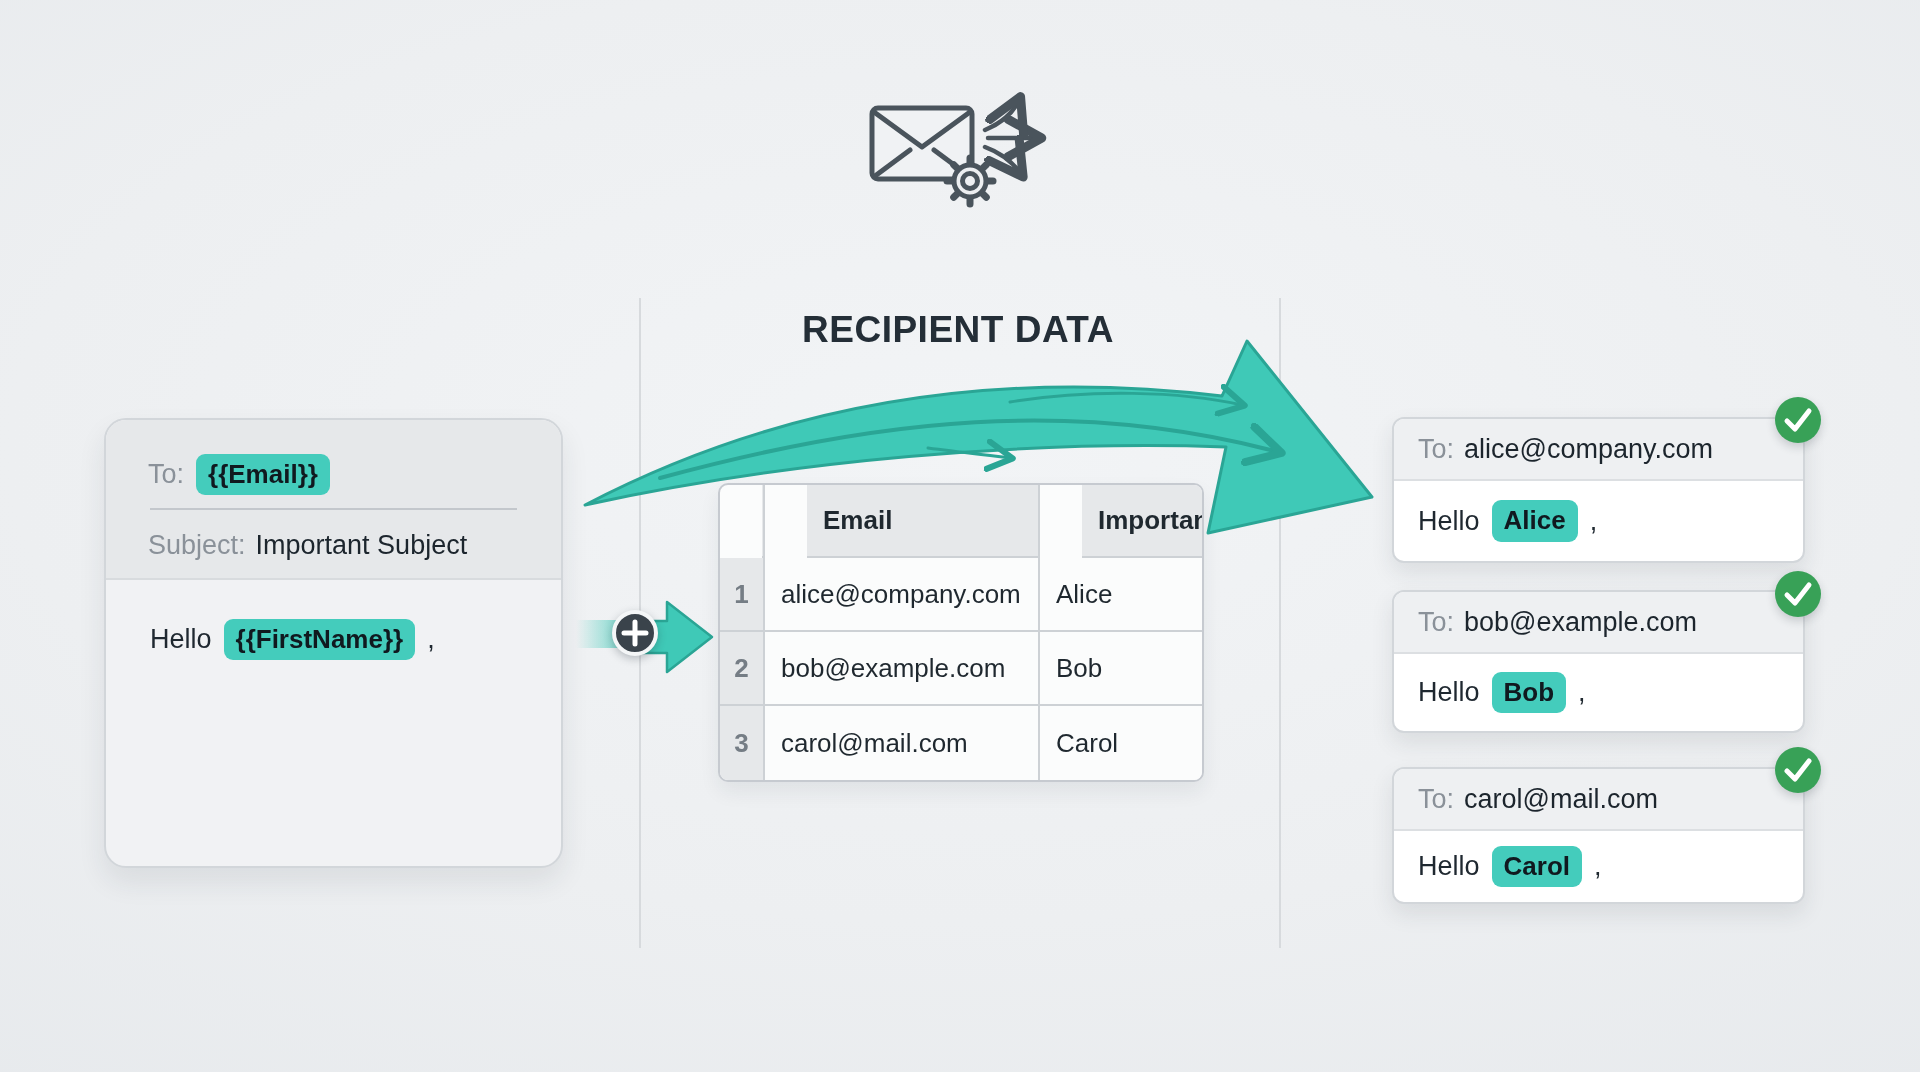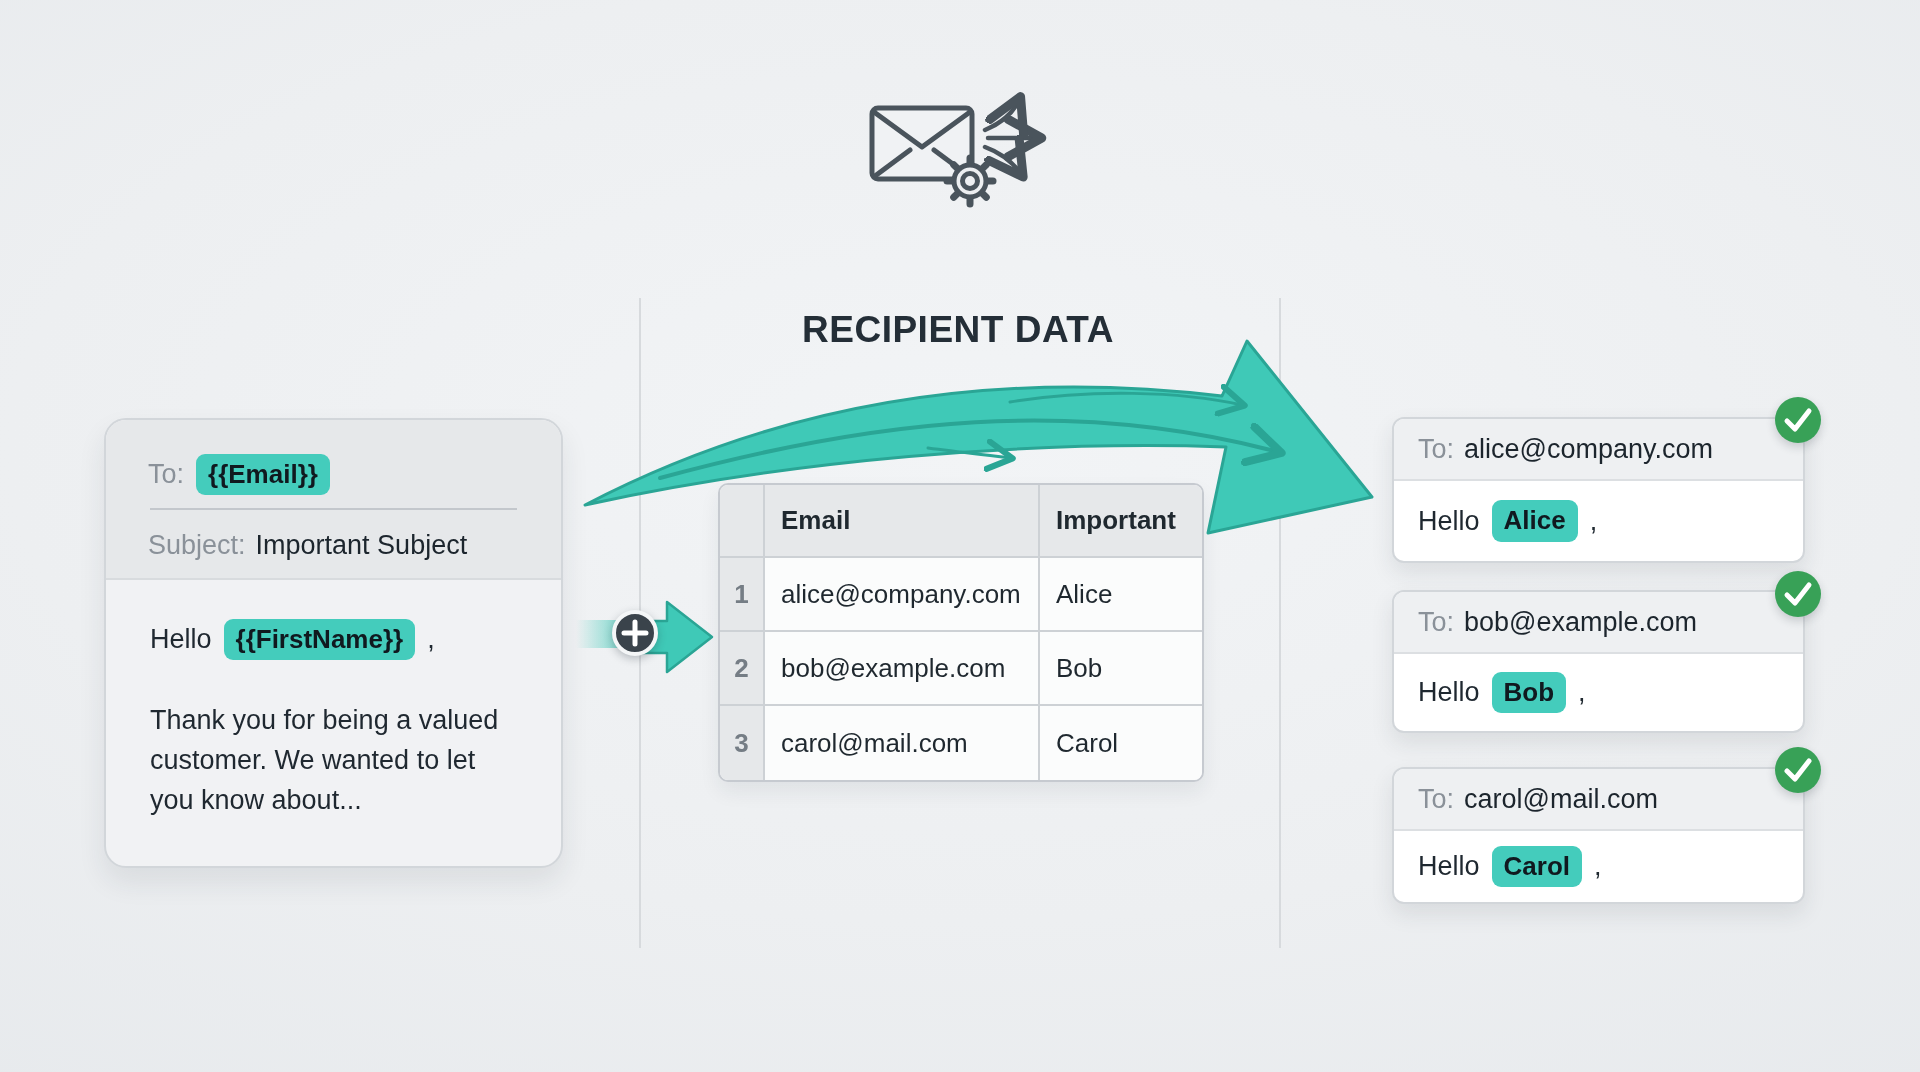--- a/index.html
+++ b/index.html
@@ -33,21 +33,21 @@
   .tpl-row2{position:absolute;left:42px;top:110px;display:flex;align-items:center;gap:10px;}
   .tpl-body{position:absolute;left:44px;top:199px;right:38px;}
   .greeting{display:flex;align-items:center;gap:12px;font-size:27px;color:var(--text);}
   .para{margin-top:40px;font-size:27px;line-height:40px;color:var(--text);width:372px;}
   
   .tbl{position:absolute;left:718px;top:483px;width:486px;border-radius:10px;
     border:2px solid #C6CAD0;background:#FBFCFC;box-shadow:0 10px 20px rgba(35,46,56,.07);
     overflow:hidden;display:grid;grid-template-columns:45px 275px 162px;box-sizing:border-box;}
   .tc{display:flex;align-items:center;border-bottom:2px solid #CDD1D5;border-right:2px solid #CDD1D5;
     background:#FBFCFC;height:74px;box-sizing:border-box;}
-  .tc.hdr{height:73px;background:#E6E8EA;font-weight:700;color:#1B242C;font-size:27px;}
+  .tc.hdr{height:73px;background:#E6E8EA;font-weight:700;color:#1B242C;font-size:27px;margin-left:42px;}
   .tc.numcol{background:#E6E8EA;justify-content:center;color:#757D85;font-weight:700;font-size:26px;}
   .tc.cell{padding-left:16px;font-size:26px;color:#1F282F;}
   .tc.hdr.cell{padding-left:16px;}
   .tc.lastcol{border-right:none;}
   .tc.lastrow{border-bottom:none;}
   
   .mc{position:absolute;left:1392px;width:413px;border-radius:12px;border:2px solid #D2D6DA;
     background:#FFFFFF;box-shadow:0 10px 22px rgba(35,46,56,.10);overflow:hidden;box-sizing:border-box;}
   .mc1{top:417px;height:146px}.mc2{top:590px;height:143px}.mc3{top:767px;height:137px}
   .mc-head{height:62px;background:#EEF0F2;border-bottom:2px solid #DCDFE2;display:flex;
@@ -119,21 +119,20 @@
         <span class="lbl">Subject:</span>
         <span class="val">Important Subject</span>
       </div>
     </div>
     <div class="tpl-body">
       <div class="greeting">
         <span>Hello</span>
         <span class="chip">{{FirstName}}</span>
         <span>,</span>
       </div>
-      <div class="para">Thank you for being a valued customer. We wanted to let you know about...</div>
     </div>
   </div>
 
   <div class="tbl">
     <div class="tc hdr numcol"></div>
     <div class="tc hdr cell">Email</div>
     <div class="tc hdr cell lastcol">Important</div>
 
     <div class="tc numcol">1</div>
     <div class="tc cell">alice@company.com</div>

